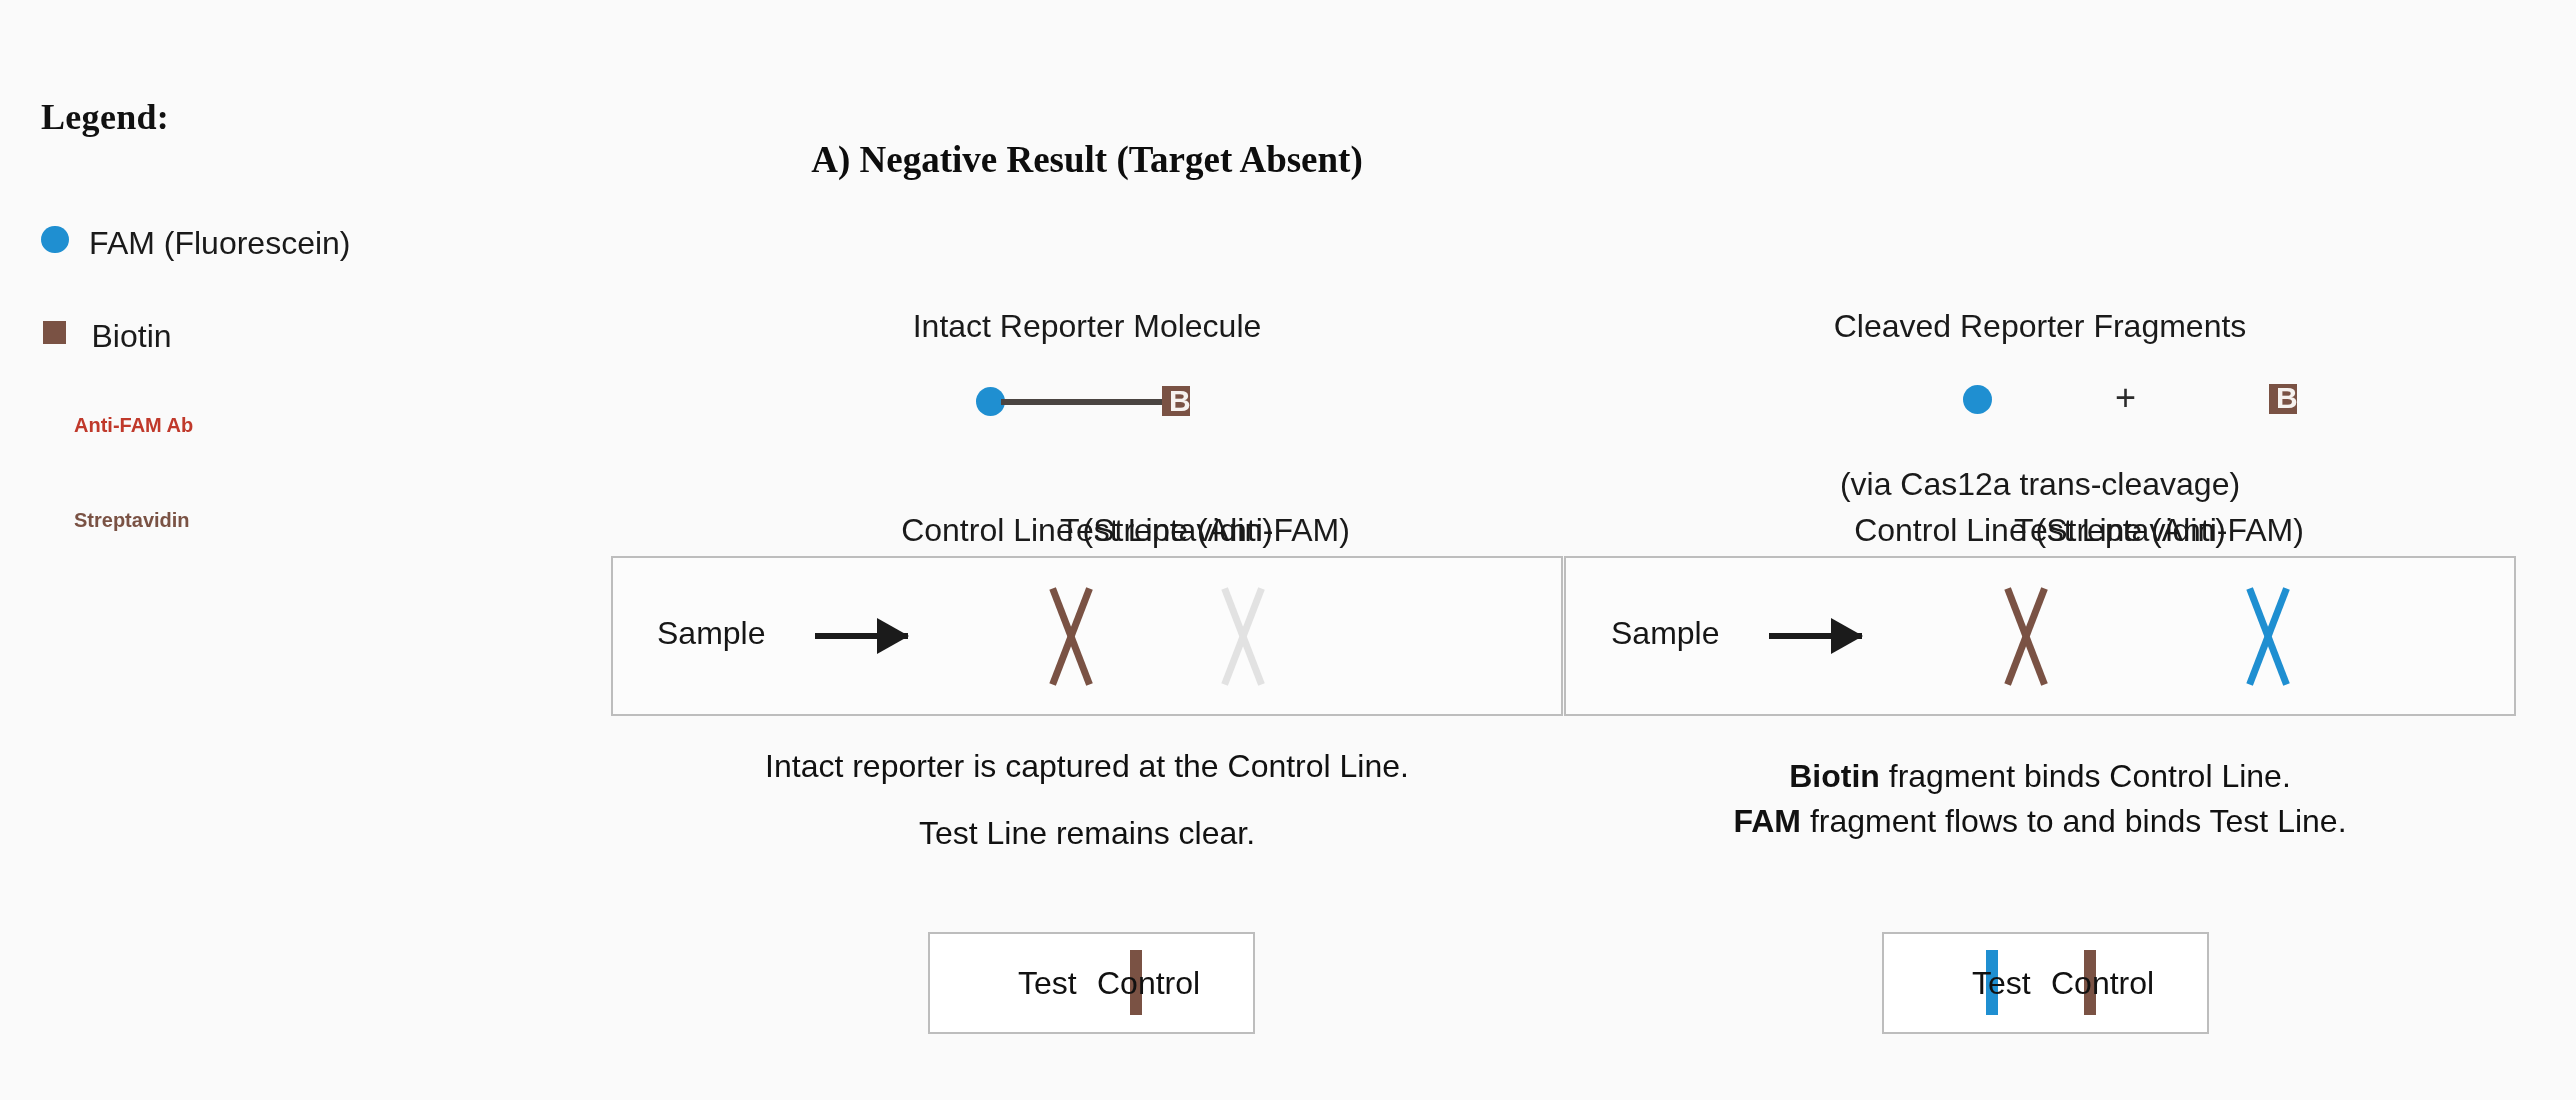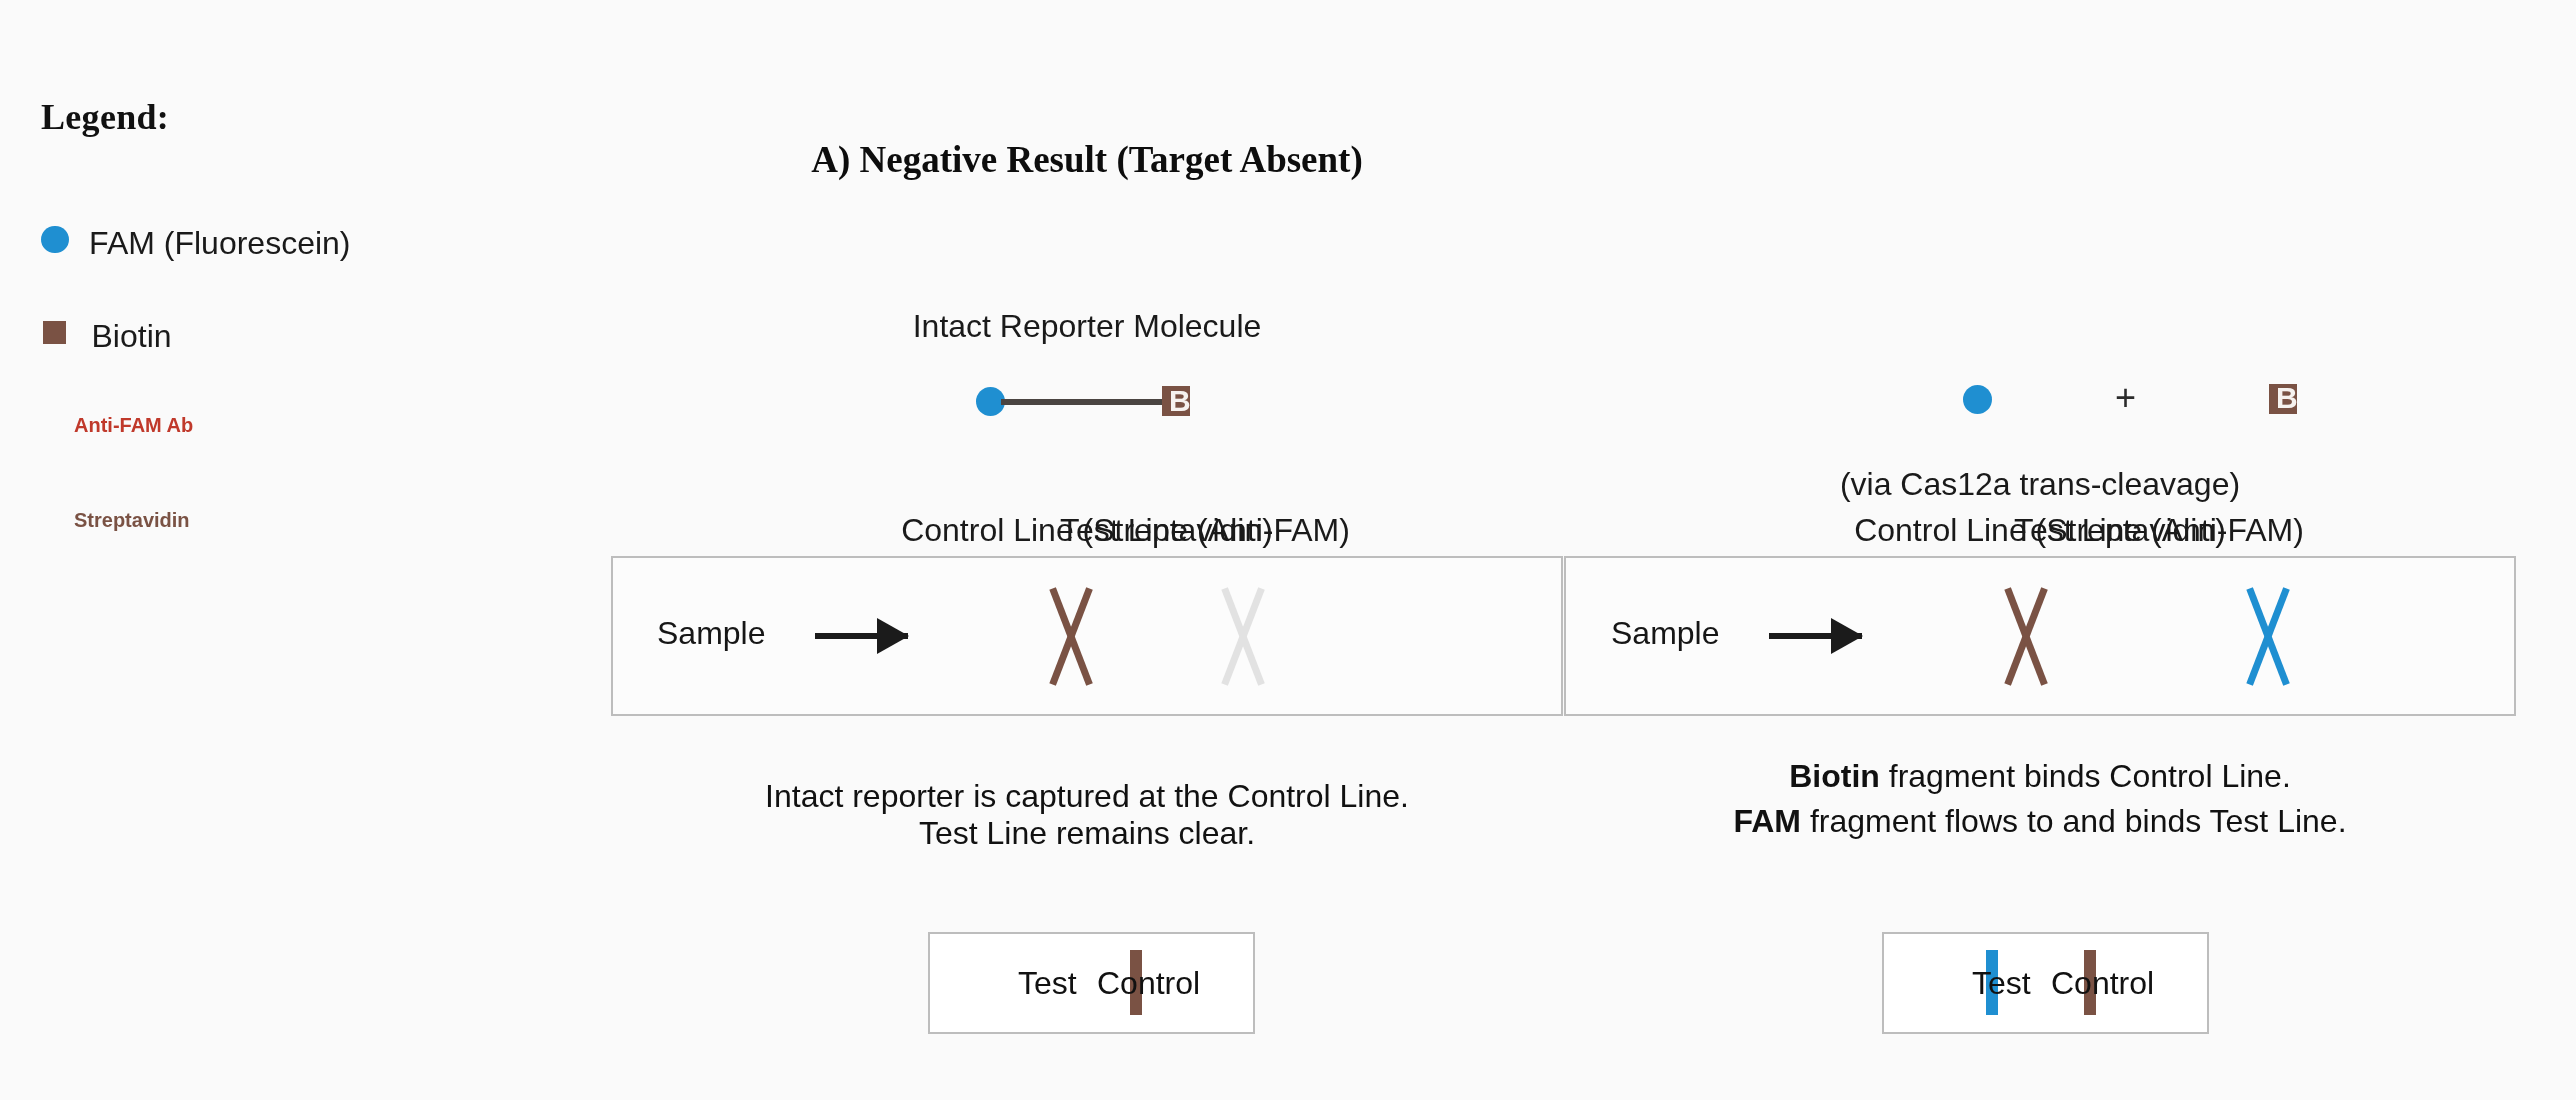--- a/index.html
+++ b/index.html
@@ -227,28 +227,29 @@
 
   <div class="x-mark" style="left:1038px; top:585px;">
     <span class="s1" style="background:#7a5244;"></span>
     <span class="s2" style="background:#7a5244;"></span>
   </div>
   <div class="x-mark" style="left:1210px; top:585px;">
     <span class="s1" style="background:#e2e2e2;"></span>
     <span class="s2" style="background:#e2e2e2;"></span>
   </div>
 
-  <div class="caption-line" style="left:611px; top:778px; width:952px;">Intact reporter is captured at the Control Line.</div>
+  <div class="caption-line" style="left:611px; top:748px; width:952px;">Intact reporter is captured at the Control Line.</div>
   <div class="caption-line" style="left:611px; top:815px; width:952px;">Test Line remains clear.</div>
 
   <div class="cassette" style="left:928px; top:932px; width:327px; height:102px;"></div>
   <div class="cassette-band" style="left:1130px; top:950px; height:65px; background:#7a5244;"></div>
   <div class="cassette-text" style="left:1018px; top:965px;">Test</div>
   <div class="cassette-text" style="left:1097px; top:965px;">Control</div>
 
+  <div class="sub-heading" style="left:1564px; top:308px; width:952px;">Cleaved Reporter Fragments</div>
 
   <div class="fam-dot" style="left:1963px; top:385px;"></div>
   <div class="plus-sign" style="left:2115px; top:380px;">+</div>
   <div class="biotin-square" style="left:2269px; top:384px;"></div>
   <div class="biotin-letter" style="left:2276px; top:383px;">B</div>
 
   <div class="sub-heading" style="left:1564px; top:466px; width:952px;">(via Cas12a trans-cleavage)</div>
 
   <div class="sub-heading" style="left:1564px; top:512px; width:952px;">Control Line (Streptavidin)</div>
   <div class="sub-heading" style="left:1683px; top:512px; width:952px;">Test Line (Anti-FAM)</div>

